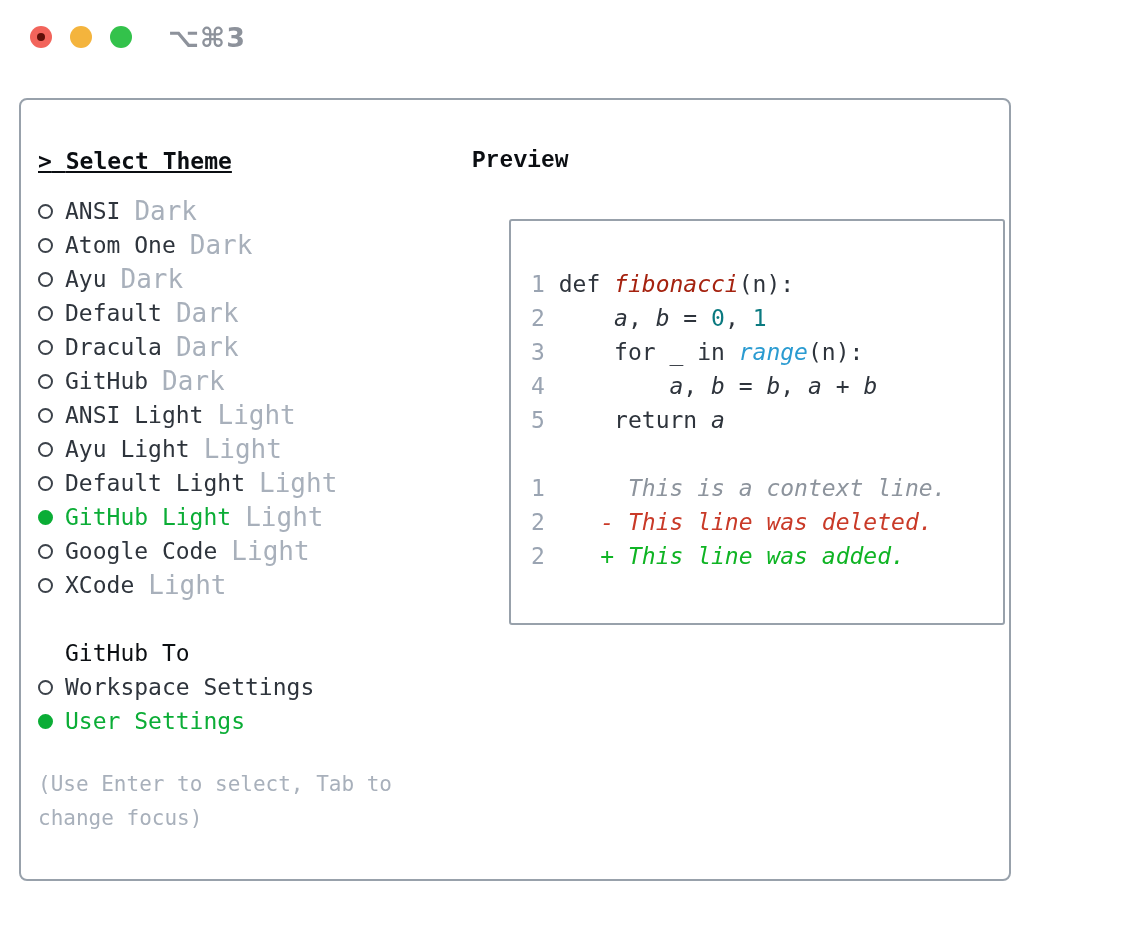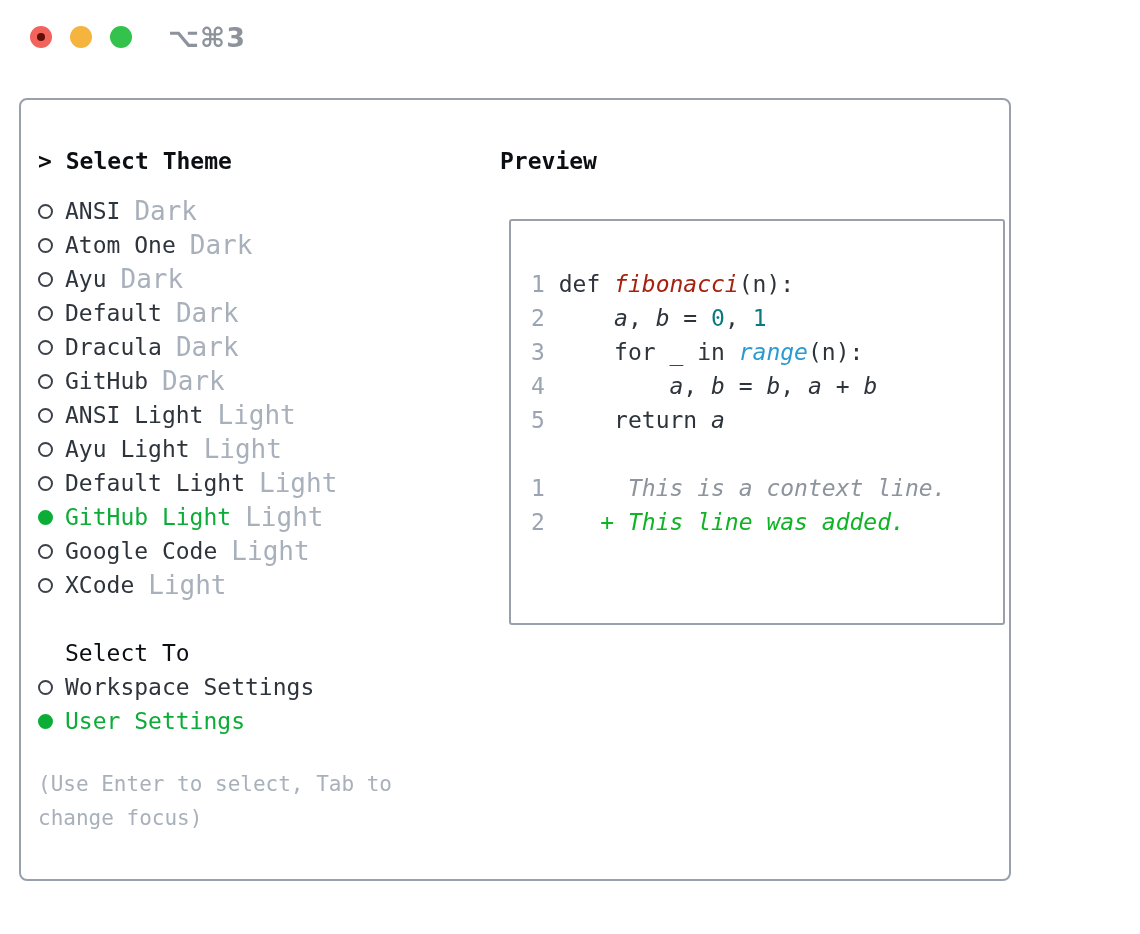--- a/index.html
+++ b/index.html
@@ -24,22 +24,22 @@
   }
   
   .panel{
     position:absolute;left:19px;top:98px;width:992px;height:783px;
     border:2px solid var(--border);border-radius:8px;background:#fff;box-sizing:border-box;
   }
   .section-header{
     position:absolute;font-size:23px;font-weight:bold;color:var(--text-header);
     line-height:34px;white-space:pre;
   }
-  #select-theme-header{left:38px;top:144px;}
-  #preview-header{left:500px;top:144px;}
+  #select-theme-header{left:38px;top:144px;text-decoration:underline;}
+  #preview-header{left:472px;top:144px;font-family:Liberation Mono, monospace;}
   .cursor{font-weight:bold;color:var(--text-header);}
   
   .list{position:absolute;}
   #theme-list{left:38px;top:194px;}
   #apply-list{left:38px;top:670px;}
   .row{display:flex;align-items:center;height:34px;cursor:default;text-align:right;}
   .radio{
     width:15px;height:15px;border-radius:50%;box-sizing:border-box;
     border:2px solid var(--radio-ring);margin-right:12px;flex:none;
   }
@@ -141,21 +141,21 @@
         <span class="label">Google Code</span>
         <span class="suffix">Light</span>
       </div>
       <div class="row">
         <span class="radio"></span>
         <span class="label">XCode</span>
         <span class="suffix">Light</span>
       </div>
     </div>
 
-  <div class="section-header" id="apply-header">Select To</div>
+  <div class="section-header" id="apply-header">GitHub To</div>
 
   <div class="list" id="apply-list">
       <div class="row">
         <span class="radio"></span>
         <span class="label">Workspace Settings</span>
       </div>
       <div class="row">
         <span class="radio sel"></span>
         <span class="label sel-text">User Settings</span>
       </div>
@@ -167,17 +167,18 @@
 
   <div class="preview-box">
     <div id="code-lines">
         <div class="code-line"><span class="tok-ln">1 </span><span class="tok-code">def </span><span class="tok-fn">fibonacci</span><span class="tok-code">(n):</span></div>
         <div class="code-line"><span class="tok-ln">2     </span><span class="tok-var">a</span><span class="tok-code">, </span><span class="tok-var">b</span><span class="tok-code"> = </span><span class="tok-num">0</span><span class="tok-code">, </span><span class="tok-num">1</span></div>
         <div class="code-line"><span class="tok-ln">3     </span><span class="tok-code">for _ in </span><span class="tok-builtin">range</span><span class="tok-code">(n):</span></div>
         <div class="code-line"><span class="tok-ln">4         </span><span class="tok-var">a</span><span class="tok-code">, </span><span class="tok-var">b</span><span class="tok-code"> = </span><span class="tok-var">b</span><span class="tok-code">, </span><span class="tok-var">a</span><span class="tok-code"> + </span><span class="tok-var">b</span></div>
         <div class="code-line"><span class="tok-ln">5     </span><span class="tok-code">return </span><span class="tok-var">a</span></div>
         <div class="code-line">&nbsp;</div>
         <div class="code-line"><span class="tok-ln">1</span><span class="tok-ctx">      This is a context line.</span></div>
+        <div class="code-line"><span class="tok-ln">2</span><span class="tok-code">    </span><span class="tok-del">- This line was deleted.</span></div>
         <div class="code-line"><span class="tok-ln">2</span><span class="tok-code">    </span><span class="tok-add">+ This line was added.</span></div>
       </div>
   </div>
 
 </div>
 
 </body></html>

